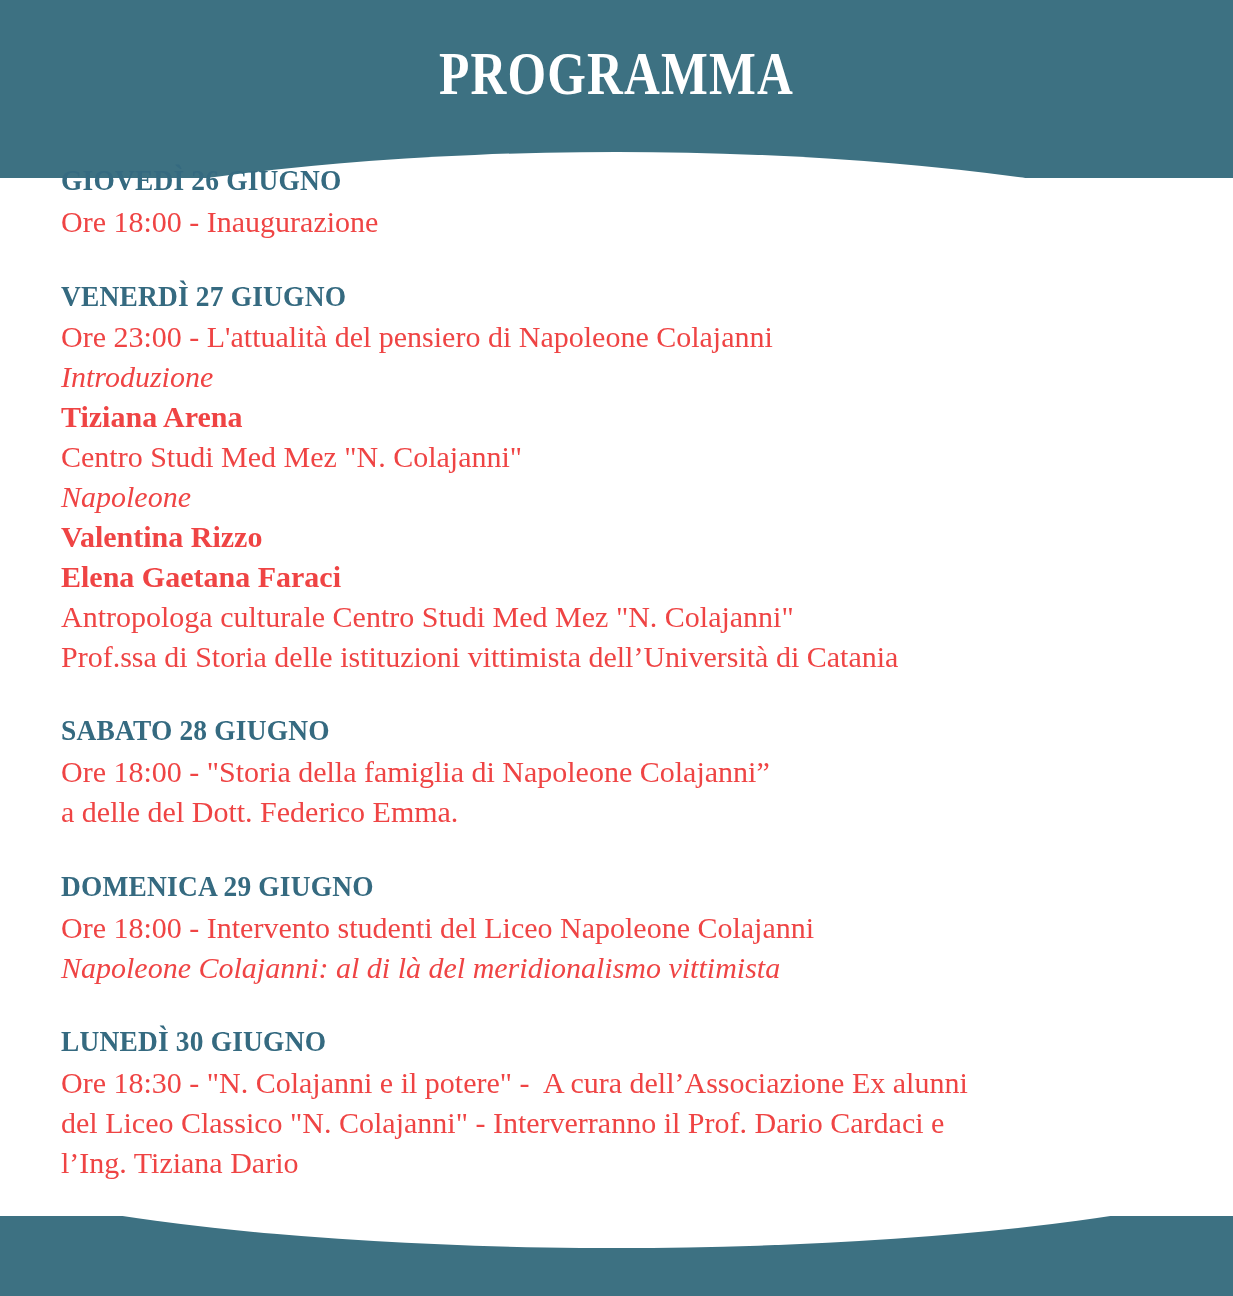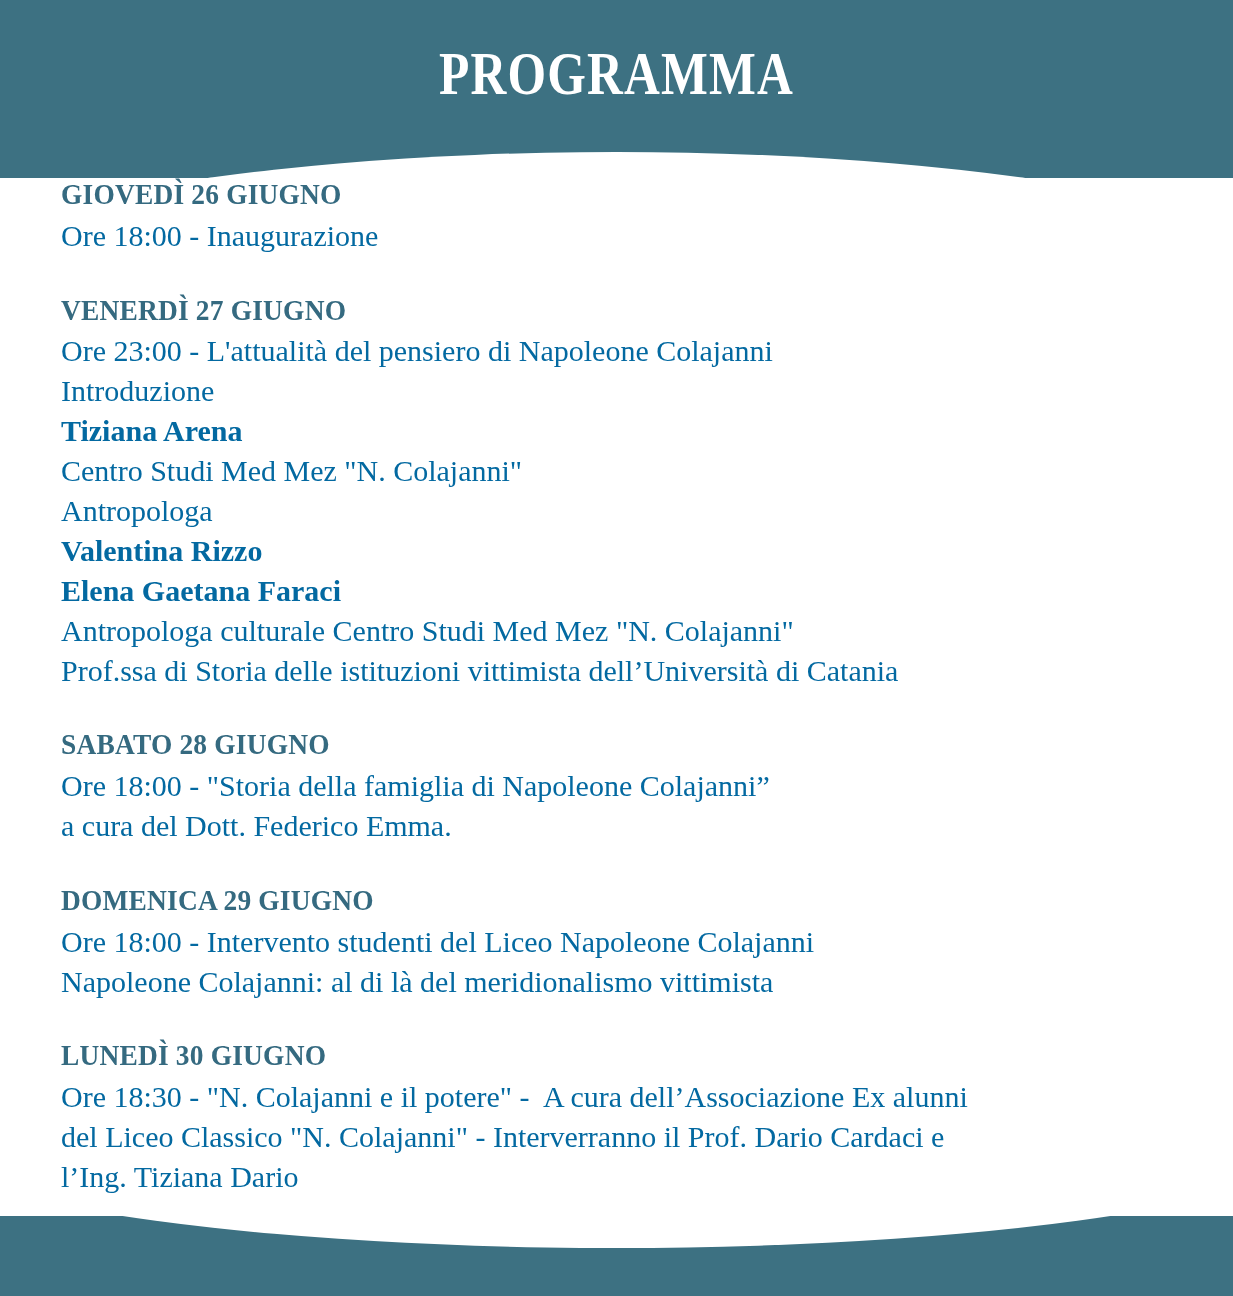--- a/index.html
+++ b/index.html
@@ -91,21 +91,21 @@
     bottom: 48px;
     width: 1453px;
     height: 120px;
     background: #ffffff;
     border-radius: 0 0 50% 50% / 0 0 100% 100%;
   }
 
   
   .content {
     position: absolute;
-    top: 176px;
+    top: 162px;
     left: 0;
     width: 1233px;
     z-index: 2;
     padding: 0 60px 0 61px;
   }
 
   .day-block { margin-bottom: 36px; }
   .day-block.last { margin-bottom: 8px; }
 
   .day-heading {
@@ -114,26 +114,26 @@
     font-size: 29.5px;
     letter-spacing: 0.2px;
     line-height: 1.28;
     transform: scaleX(0.93);
     transform-origin: left center;
     margin-bottom: 2px;
     white-space: nowrap;
   }
 
   .line {
-    color: #0369a1;
+    color: #ef4444;
     font-size: 30px;
     line-height: 1.33;
     white-space: pre-wrap;
   }
-  .line.italic { }
+  .line.italic { font-style: italic; }
   .line.bold   { font-weight: bold; }
 </style>
 </head>
 <body>
 
 <div class="header-band">
   <div class="band-fill"></div>
   <div class="band-cut"></div>
 </div>
 
@@ -143,30 +143,30 @@
     <div class="day-block">
       <div class="day-heading">GIOVEDÌ 26 GIUGNO</div>
       <div class="line">Ore 18:00 - Inaugurazione</div>
     </div>
     <div class="day-block">
       <div class="day-heading">VENERDÌ 27 GIUGNO</div>
       <div class="line">Ore 23:00 - L'attualità del pensiero di Napoleone Colajanni</div>
       <div class="line italic">Introduzione</div>
       <div class="line bold">Tiziana Arena</div>
       <div class="line">Centro Studi Med Mez "N. Colajanni"</div>
-      <div class="line italic">Antropologa</div>
+      <div class="line italic">Napoleone</div>
       <div class="line bold">Valentina Rizzo</div>
       <div class="line bold">Elena Gaetana Faraci</div>
       <div class="line">Antropologa culturale Centro Studi Med Mez "N. Colajanni"</div>
       <div class="line">Prof.ssa di Storia delle istituzioni vittimista dell’Università di Catania</div>
     </div>
     <div class="day-block">
       <div class="day-heading">SABATO 28 GIUGNO</div>
       <div class="line">Ore 18:00 - "Storia della famiglia di Napoleone Colajanni”</div>
-      <div class="line">a cura del Dott. Federico Emma.</div>
+      <div class="line">a delle del Dott. Federico Emma.</div>
     </div>
     <div class="day-block">
       <div class="day-heading">DOMENICA 29 GIUGNO</div>
       <div class="line">Ore 18:00 - Intervento studenti del Liceo Napoleone Colajanni</div>
       <div class="line italic">Napoleone Colajanni: al di là del meridionalismo vittimista</div>
     </div>
     <div class="day-block last">
       <div class="day-heading">LUNEDÌ 30 GIUGNO</div>
       <div class="line">Ore 18:30 - "N. Colajanni e il potere" -  A cura dell’Associazione Ex alunni</div>
       <div class="line">del Liceo Classico "N. Colajanni" - Interverranno il Prof. Dario Cardaci e</div>

